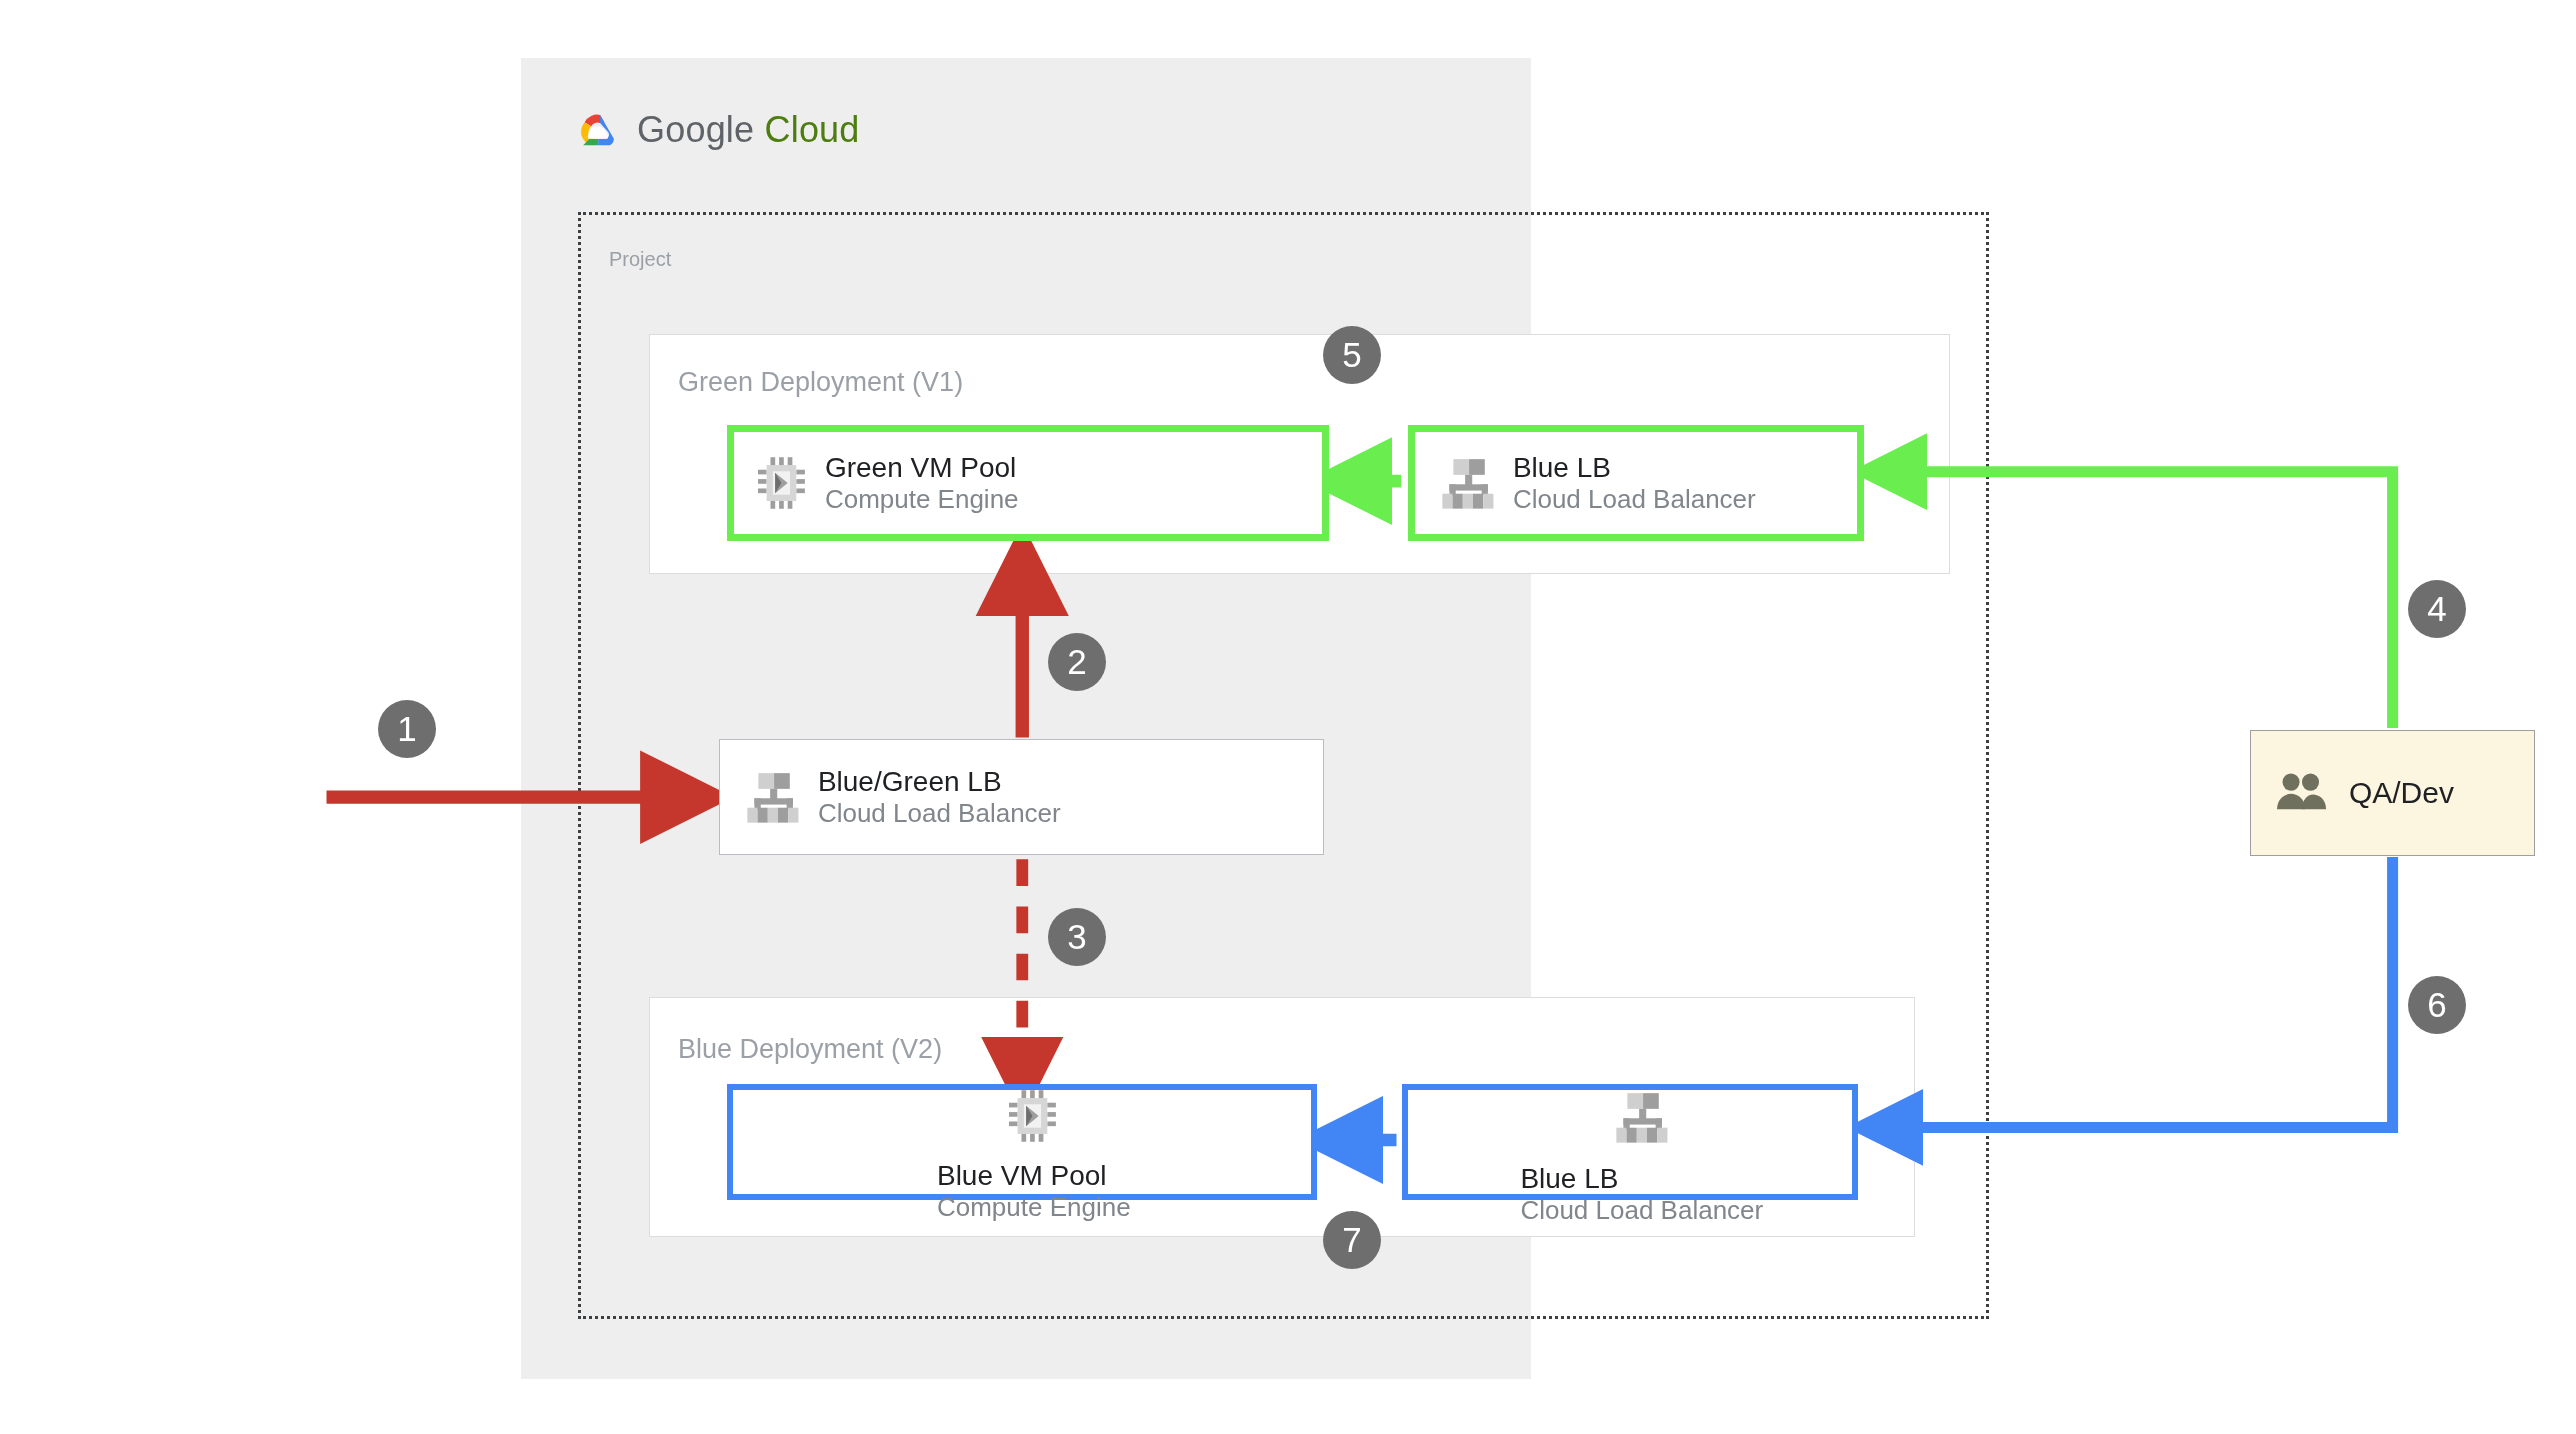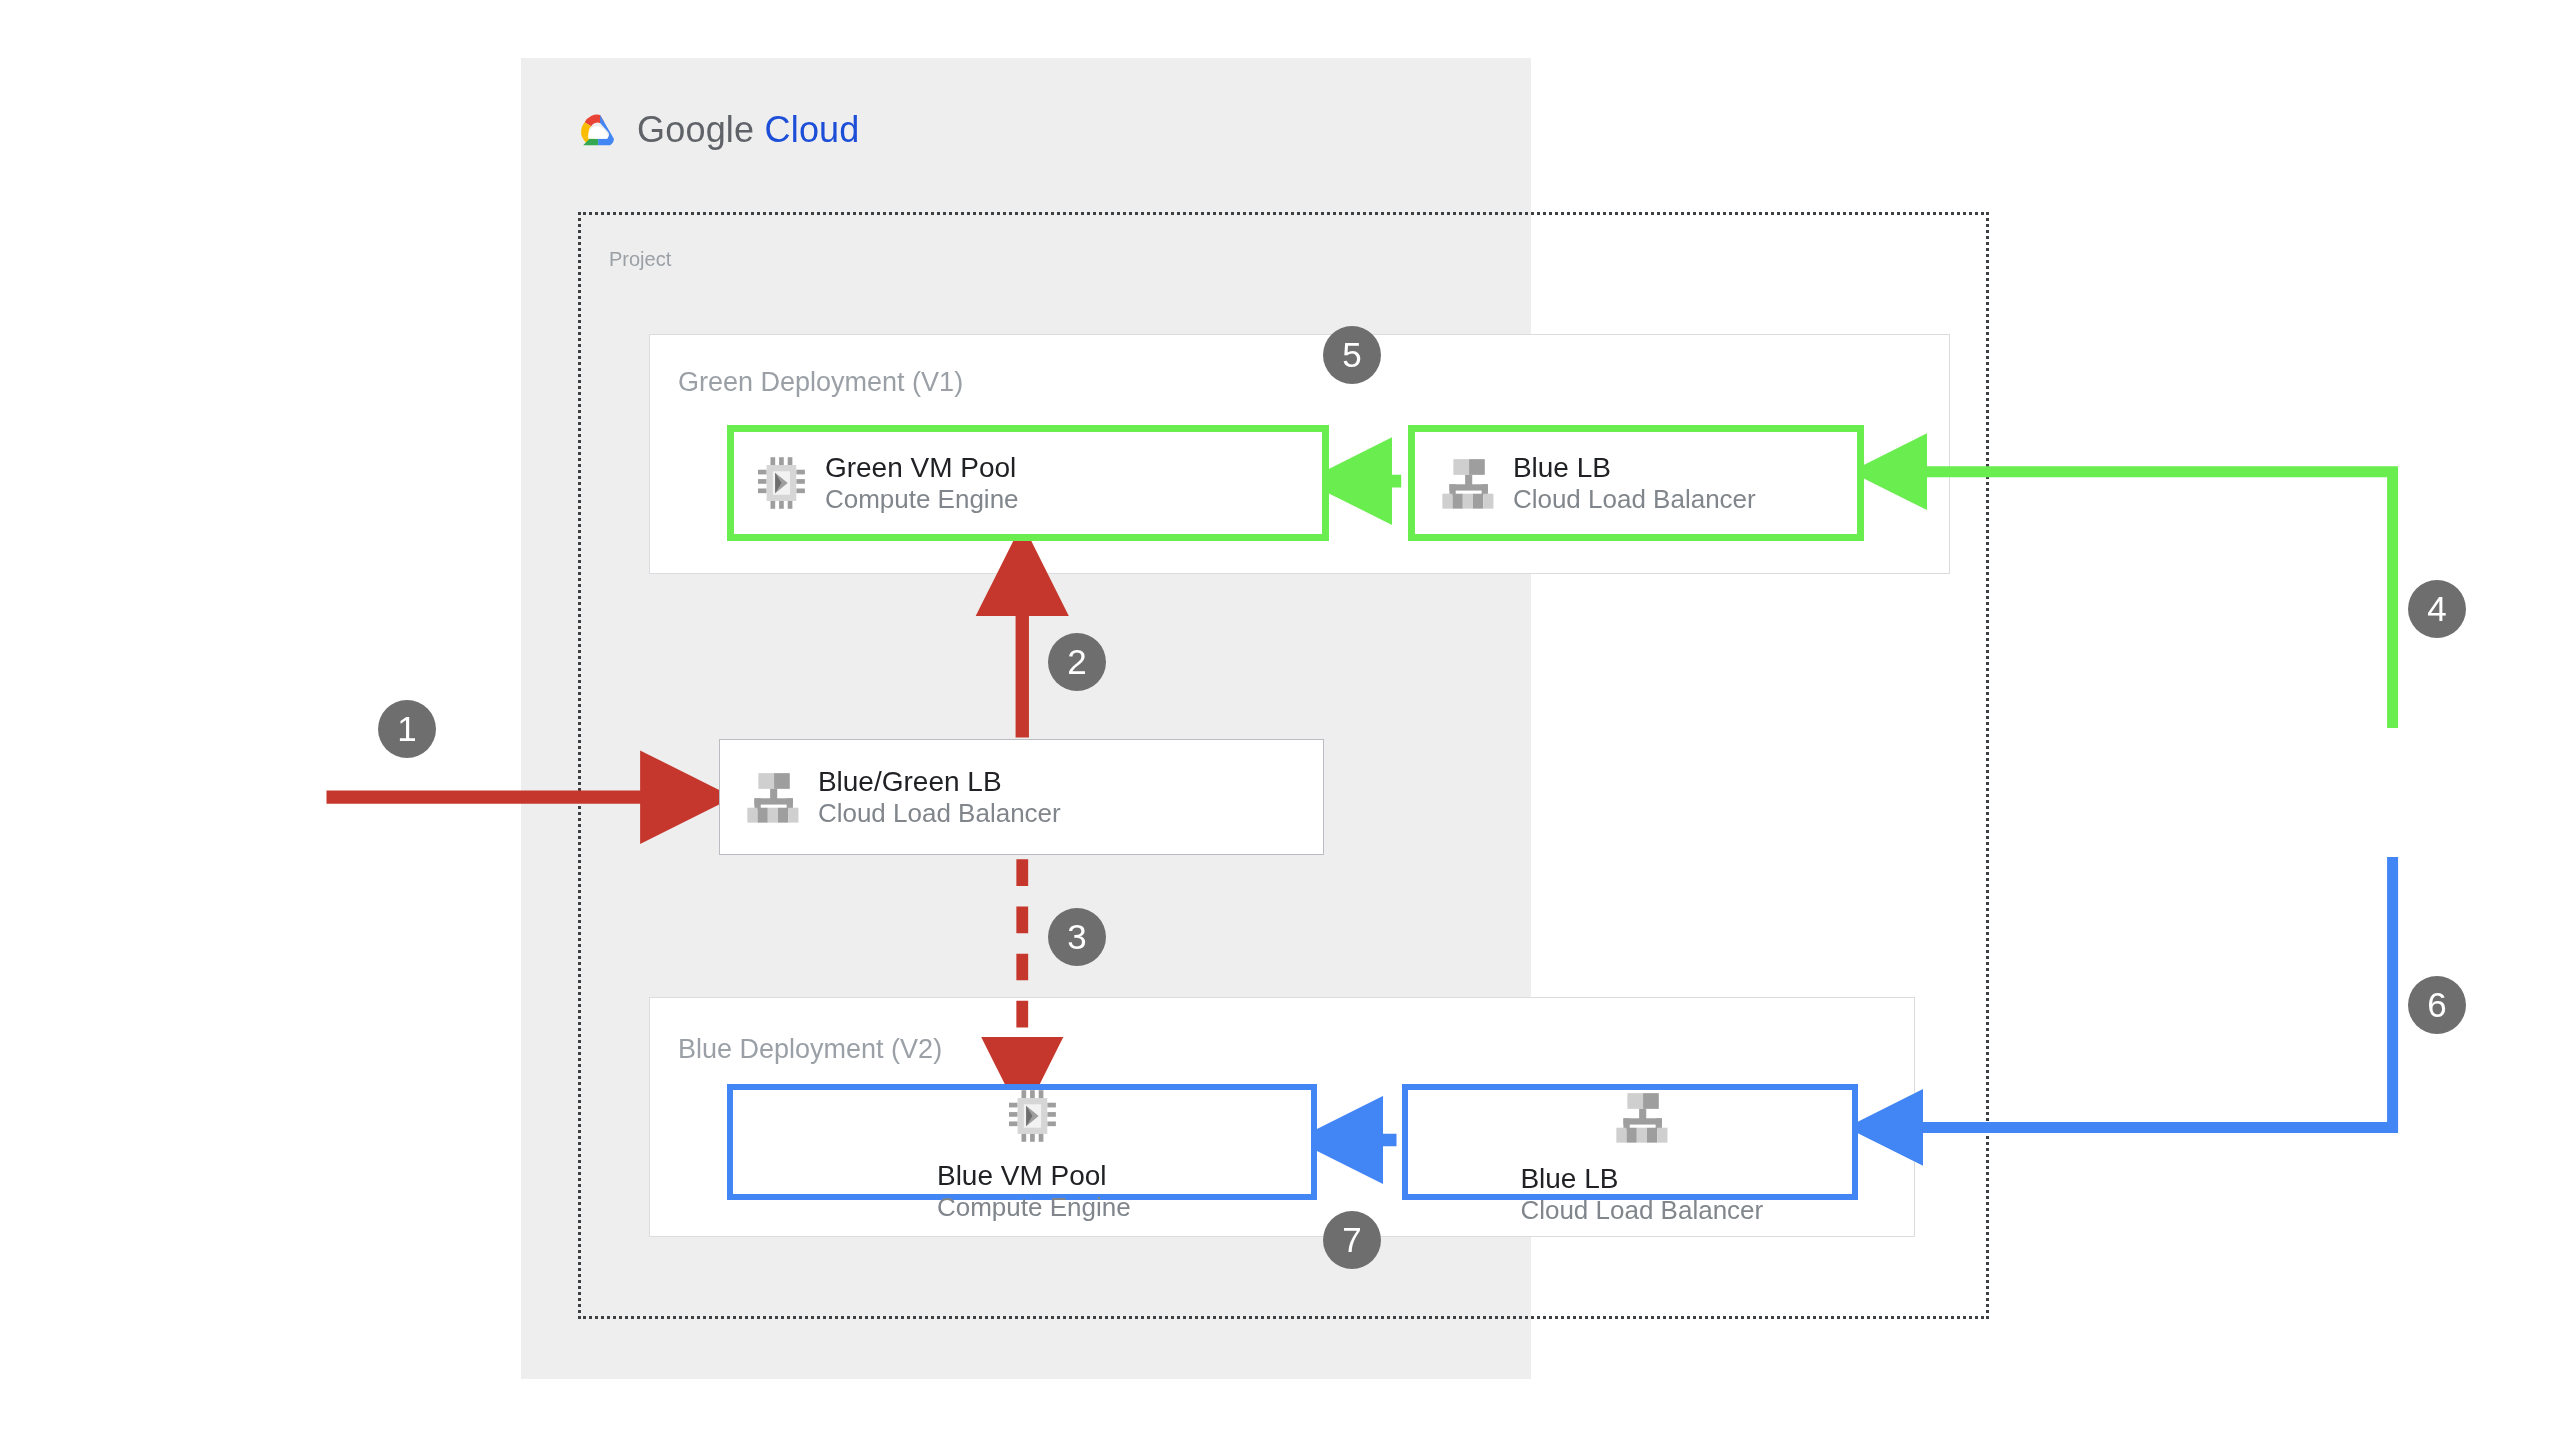--- a/index.html
+++ b/index.html
@@ -25,21 +25,21 @@
     position: absolute;
     left: 574px; top: 109px;
     display: flex; align-items: center; gap: 14px;
   }
   .gcp-logo-text {
     font-size: 36px;
     color: #5f6368;
     letter-spacing: 0.2px;
     white-space: nowrap;
   }
-  .gcp-logo-text .lt-light { color: #1d4ed8; }
+  .gcp-logo-text .lt-light { color: #4d7c0f; }
 
   .project-box {
     position: absolute;
     left: 578px; top: 212px;
     width: 1411px; height: 1107px;
     border: 3.1px dotted #3c4043;
     box-sizing: border-box;
     background: transparent;
   }
   .project-label {
@@ -306,20 +306,31 @@
         <rect x="43" y="48" width="13" height="19" fill="#9e9e9e"></rect>
         <rect x="56" y="48" width="13" height="19" fill="#cfcfcf"></rect>
       </svg>
     </span>
     <span class="node-texts">
       <span class="node-title">Blue LB</span>
       <span class="node-sub">Cloud Load Balancer</span>
     </span>
   </div>
 
+  <div class="node cream" id="node-qa-dev">
+    <span class="icon">
+      <svg width="57" height="42" viewBox="0 0 72 54">
+        <circle cx="20" cy="13" r="11" fill="#70705f"></circle>
+        <circle cx="45" cy="13" r="11" fill="#70705f"></circle>
+        <path d="M2 48 C2 34 12 28 20 28 C28 28 38 34 38 48 Z" fill="#70705f"></path>
+        <path d="M34 48 C34 36 41 29 48 29 C56 29 65 35 65 48 Z" fill="#70705f"></path>
+      </svg>
+    </span>
+    <span class="node-single">QA/Dev</span>
+  </div>
 
   <div class="badge" id="badge-1">1</div>
   <div class="badge" id="badge-2">2</div>
   <div class="badge" id="badge-3">3</div>
   <div class="badge" id="badge-4">4</div>
   <div class="badge" id="badge-5">5</div>
   <div class="badge" id="badge-6">6</div>
   <div class="badge" id="badge-7">7</div>
 
 </div>

